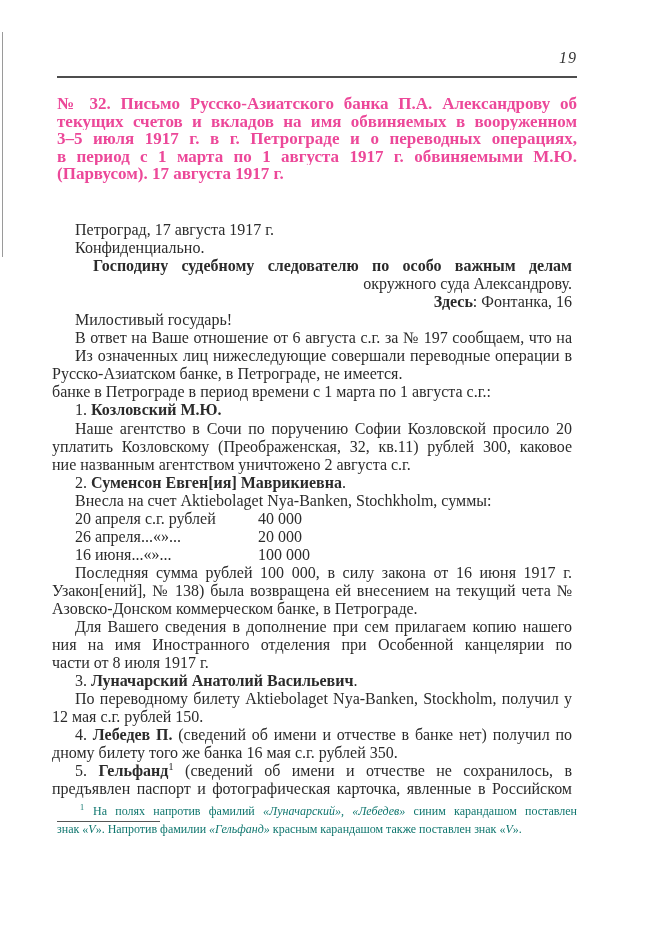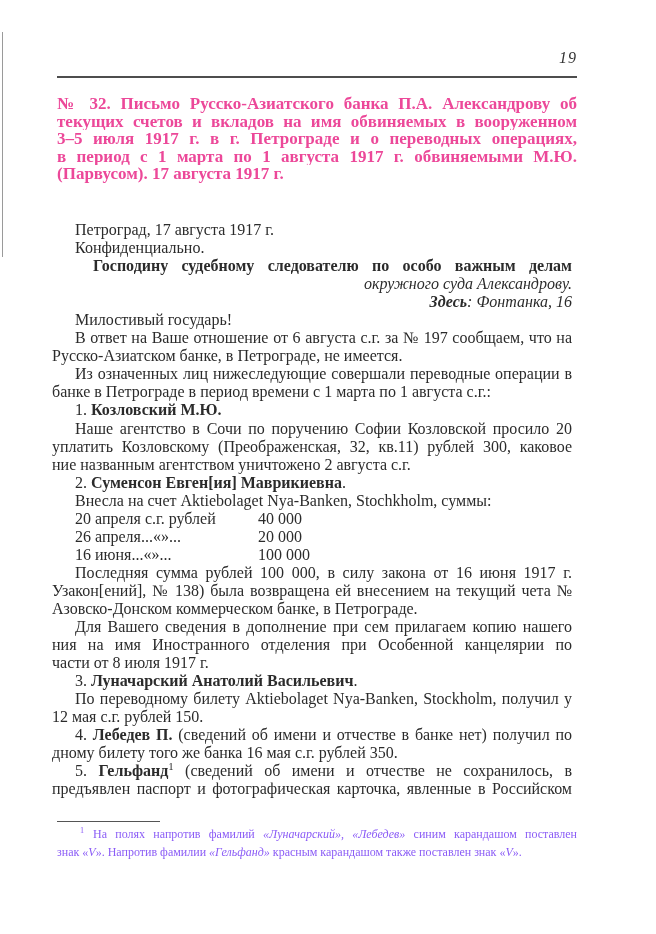--- a/index.html
+++ b/index.html
@@ -15,26 +15,26 @@
   }
   .toprule { position:absolute; top:76px; left:57px; width:520px; height:2px; background:#4d4d4d; }
   .heading {
     position:absolute; top:95px; left:57px; width:520px;
     font-weight:bold; font-size:17px; color:#ec4899;
   }
   .heading .line { line-height:17.6px; height:17.6px; }
   .bodytext { position:absolute; top:221px; left:52px; width:520px; font-size:16px; }
   .bodytext .line { line-height:18.05px; height:18.05px; }
   .fnrule { position:absolute; top:821px; left:57px; width:103px; height:1px; background:#555; }
-  .footnote { position:absolute; top:826px; left:57px; width:520px; font-size:12px; color:#8b5cf6; }
+  .footnote { position:absolute; top:803px; left:57px; width:520px; font-size:12px; color:#0f766e; }
   .footnote .line { line-height:17.5px; height:17.5px; }
   .line { position:relative; overflow:hidden; white-space:normal; }
   .ind  { padding-left:23px; }
   .ind2 { padding-left:41px;font-weight:bold; }
-  .right { text-align:right;font-style:italic; }
+  .right { text-align:right; }
   .just { text-align:justify; text-align-last:justify; }
   .b { font-weight:bold; }
   .i { font-style:italic; }
   .sup { vertical-align:super; font-size:68%; line-height:0; }
   .footnote .sup { margin-right:9px; }
   .amt { position:absolute; left:206px; }
 </style>
 </head>
 <body>
 
@@ -50,22 +50,22 @@
       <div class="line"><span>(Парвусом). 17 августа 1917 г.</span></div>
     </div>
   <div class="bodytext">
       <div class="line ind"><span>Петроград, 17 августа 1917 г.</span></div>
       <div class="line ind"><span>Конфиденциально.</span></div>
       <div class="line ind2 just"><span>Господину судебному следователю по особо важным делам Петроградского</span></div>
       <div class="line right"><span>окружного суда Александрову.</span></div>
       <div class="line right"><span class="b">Здесь</span><span>: Фонтанка, 16</span></div>
       <div class="line ind"><span>Милостивый государь!</span></div>
       <div class="line ind just"><span>В ответ на Ваше отношение от 6 августа с.г. за № 197 сообщаем, что на имя лиц,</span></div>
+      <div class="line ind just"><span>Из означенных лиц нижеследующие совершали переводные операции в нашем</span></div>
       <div class="line"><span>Русско-Азиатском банке, в Петрограде, не имеется.</span></div>
-      <div class="line ind just"><span>Из означенных лиц нижеследующие совершали переводные операции в нашем</span></div>
       <div class="line"><span>банке в Петрограде в период времени с 1 марта по 1 августа с.г.:</span></div>
       <div class="line ind"><span>1. </span><span class="b">Козловский М.Ю.</span></div>
       <div class="line ind just"><span>Наше агентство в Сочи по поручению Софии Козловской просило 20 июня</span></div>
       <div class="line just"><span>уплатить Козловскому (Преображенская, 32, кв.11) рублей 300, каковое поруче-</span></div>
       <div class="line"><span>ние названным агентством уничтожено 2 августа с.г.</span></div>
       <div class="line ind"><span>2. </span><span class="b">Суменсон Евген[ия] Маврикиевна</span><span>.</span></div>
       <div class="line ind"><span>Внесла на счет Aktiebolaget Nya-Banken, Stochkholm, суммы:</span></div>
       <div class="line ind"><span>20 апреля с.г. рублей</span><span class="amt">40 000</span></div>
       <div class="line ind"><span>26 апреля...«»...</span><span class="amt">20 000</span></div>
       <div class="line ind"><span>16 июня...«»...</span><span class="amt">100 000</span></div>

